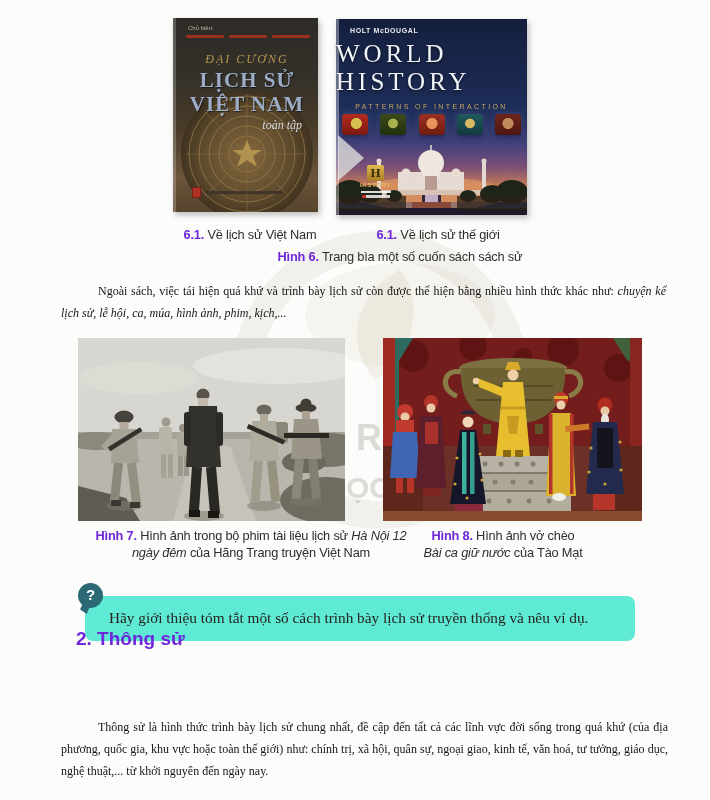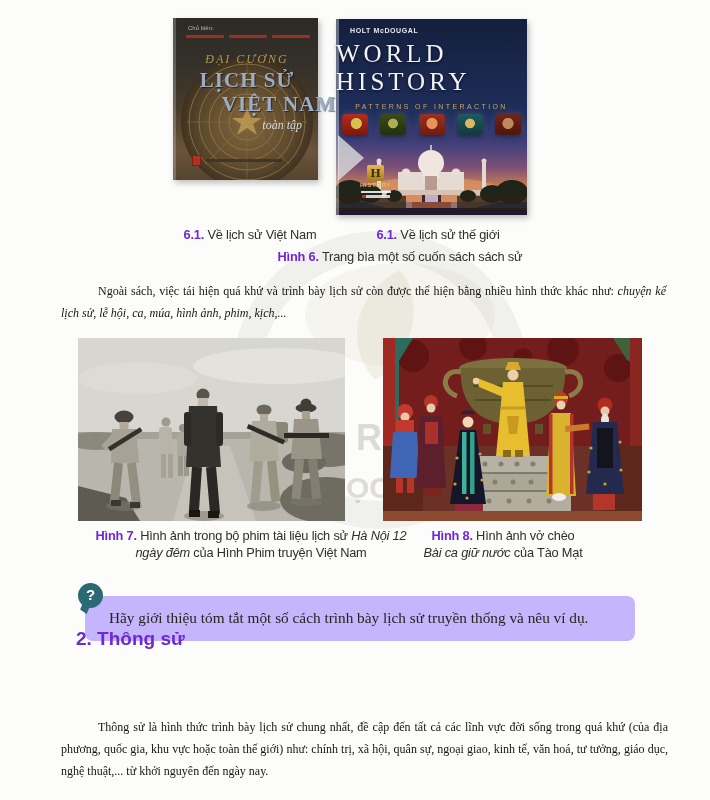--- a/index.html
+++ b/index.html
@@ -4,29 +4,29 @@
 <style>
   html,body{margin:0;padding:0;background:#ffffff;}
   body{width:710px;height:800px;overflow:hidden;font-family:"Liberation Serif",serif;}
   .page{position:relative;width:710px;height:800px;background:#fcfcfa;}
 
   
   .wm{position:absolute;left:150px;top:230px;z-index:0;}
 
   
   .book{position:absolute;z-index:2;box-shadow:2px 3px 6px rgba(0,0,0,.25);}
-  .book1{left:173px;top:18px;width:142px;height:162px;
+  .book1{left:173px;top:18px;width:142px;height:194px;
     background:linear-gradient(180deg,#2e2a25 0%,#33302a 28%,#473a29 55%,#6b543a 82%,#56442d 100%);
     border-left:3px solid rgba(255,255,255,.22);}
   .b1-editor{position:absolute;top:7px;left:12px;font-family:"Liberation Sans",sans-serif;font-size:6px;color:#c0b4a8;z-index:3;}
   .b1-authorbars{position:absolute;top:17px;left:10px;right:8px;display:flex;gap:5px;z-index:3;}
   .b1-authorbars i{display:block;height:3px;flex:1;background:#9c2f22;border-radius:1px;}
   .b1-pre{position:absolute;top:34px;width:100%;text-align:center;font-style:italic;font-size:12px;letter-spacing:2px;color:#b5954e;z-index:3;}
   .b1-t1,.b1-t2{position:absolute;width:100%;text-align:center;font-weight:bold;font-size:21px;letter-spacing:1px;color:#9cadc8;text-shadow:1px 1px 1px rgba(0,0,0,.5);z-index:3;}
-  .b1-t1{top:50px;text-align:center;} .b1-t2{top:74px;margin-left:32px;}
+  .b1-t1{top:50px;text-align:center;} .b1-t2{top:74px;}
   .b1-post{position:absolute;top:100px;right:16px;font-style:italic;font-size:12px;color:#d6dbe2;z-index:3;text-align:center;}
   .b1-drum{position:absolute;left:0;bottom:0;z-index:1;}
   .b1-pub{position:absolute;bottom:14px;left:16px;display:flex;align-items:center;gap:5px;z-index:3;}
   .b1-pub .sq{width:9px;height:11px;background:#b03024;border:1px solid #7c1f16;box-sizing:border-box;}
   .b1-pub .bar{width:76px;height:3px;background:#3b3128;opacity:.85;}
 
   .book2{left:336px;top:19px;width:191px;height:196px;
     background:linear-gradient(180deg,#141f3d 0%,#1d2c56 42%,#27386b 62%,#2c3f73 75%);}
   .b2-edge{position:absolute;left:0;top:0;width:3px;height:100%;background:rgba(255,255,255,.35);z-index:6;}
   .b2-pub{position:absolute;top:8px;left:14px;font-family:"Liberation Sans",sans-serif;font-weight:bold;font-size:7px;letter-spacing:.6px;color:#e9e9ef;z-index:5;}
@@ -62,21 +62,21 @@
   .para1{left:61px;top:280px;width:605px;}
   .para2{left:61px;top:716px;width:607px;}
 
   
   .photo{position:absolute;z-index:2;overflow:hidden;}
   .photo7{left:78px;top:338px;width:267px;height:183px;}
   .photo8{left:383px;top:338px;width:259px;height:183px;}
   .photo svg{display:block;}
 
   
-  .qbox{position:absolute;left:85px;top:596px;width:550px;height:45px;background:#c4b5fd;border-radius:8px;z-index:2;}
+  .qbox{position:absolute;left:85px;top:596px;width:550px;height:45px;background:#5eead4;border-radius:8px;z-index:2;}
   .qbox p{margin:0;padding:13px 20px 0 24px;font-size:15.3px;color:#26241f;text-indent:0;}
   .qicon{position:absolute;left:78px;top:583px;width:25px;height:25px;background:#2b6a74;border-radius:50%;z-index:3;
     color:#fff;font-family:"Liberation Sans",sans-serif;font-weight:bold;font-size:15px;text-align:center;line-height:24px;}
   .qicon::after{content:"";position:absolute;left:3px;bottom:-4px;width:8px;height:8px;background:#2b6a74;transform:rotate(35deg) skew(12deg);}
 
   
   .h-sect{position:absolute;left:76px;top:628px;margin:0;z-index:2;font-family:"Liberation Sans",sans-serif;font-weight:bold;font-size:19px;color:#6d28d9;}
   .h-sub{position:absolute;left:74px;top:690px;margin:0;z-index:2;font-family:"Liberation Serif",serif;font-weight:bold;font-size:17.5px;color:#23788c;}
 </style>
 </head>
@@ -410,21 +410,21 @@
             <circle cx="206" cy="134" r="1.6"></circle>
             <circle cx="238" cy="132" r="1.6"></circle>
             <circle cx="222" cy="146" r="1.6"></circle>
           </g>
         <rect x="210" y="156" width="22" height="16" fill="#b5352b"></rect>
       </g>
     </svg>
   </div>
 
   <div class="cap cap7">
-    <b>Hình 7.</b><span> Hình ảnh trong bộ phim tài liệu lịch sử </span><i>Hà Nội 12 ngày đêm</i><span> của Hình Phim truyện Việt Nam</span>
+    <b>Hình 7.</b><span> Hình ảnh trong bộ phim tài liệu lịch sử </span><i>Hà Nội 12 ngày đêm</i><span> của Hãng Trang truyện Việt Nam</span>
   </div>
   <div class="cap cap8">
     <b>Hình 8.</b><span> Hình ảnh vở chèo </span><br>
     <i>Bài ca giữ nước</i><span> của Tào Mạt</span>
   </div>
 
   <div class="qicon"><span>?</span></div>
   <div class="qbox">
     <p>Hãy giới thiệu tóm tắt một số cách trình bày lịch sử truyền thống và nêu ví dụ.</p>
   </div>

